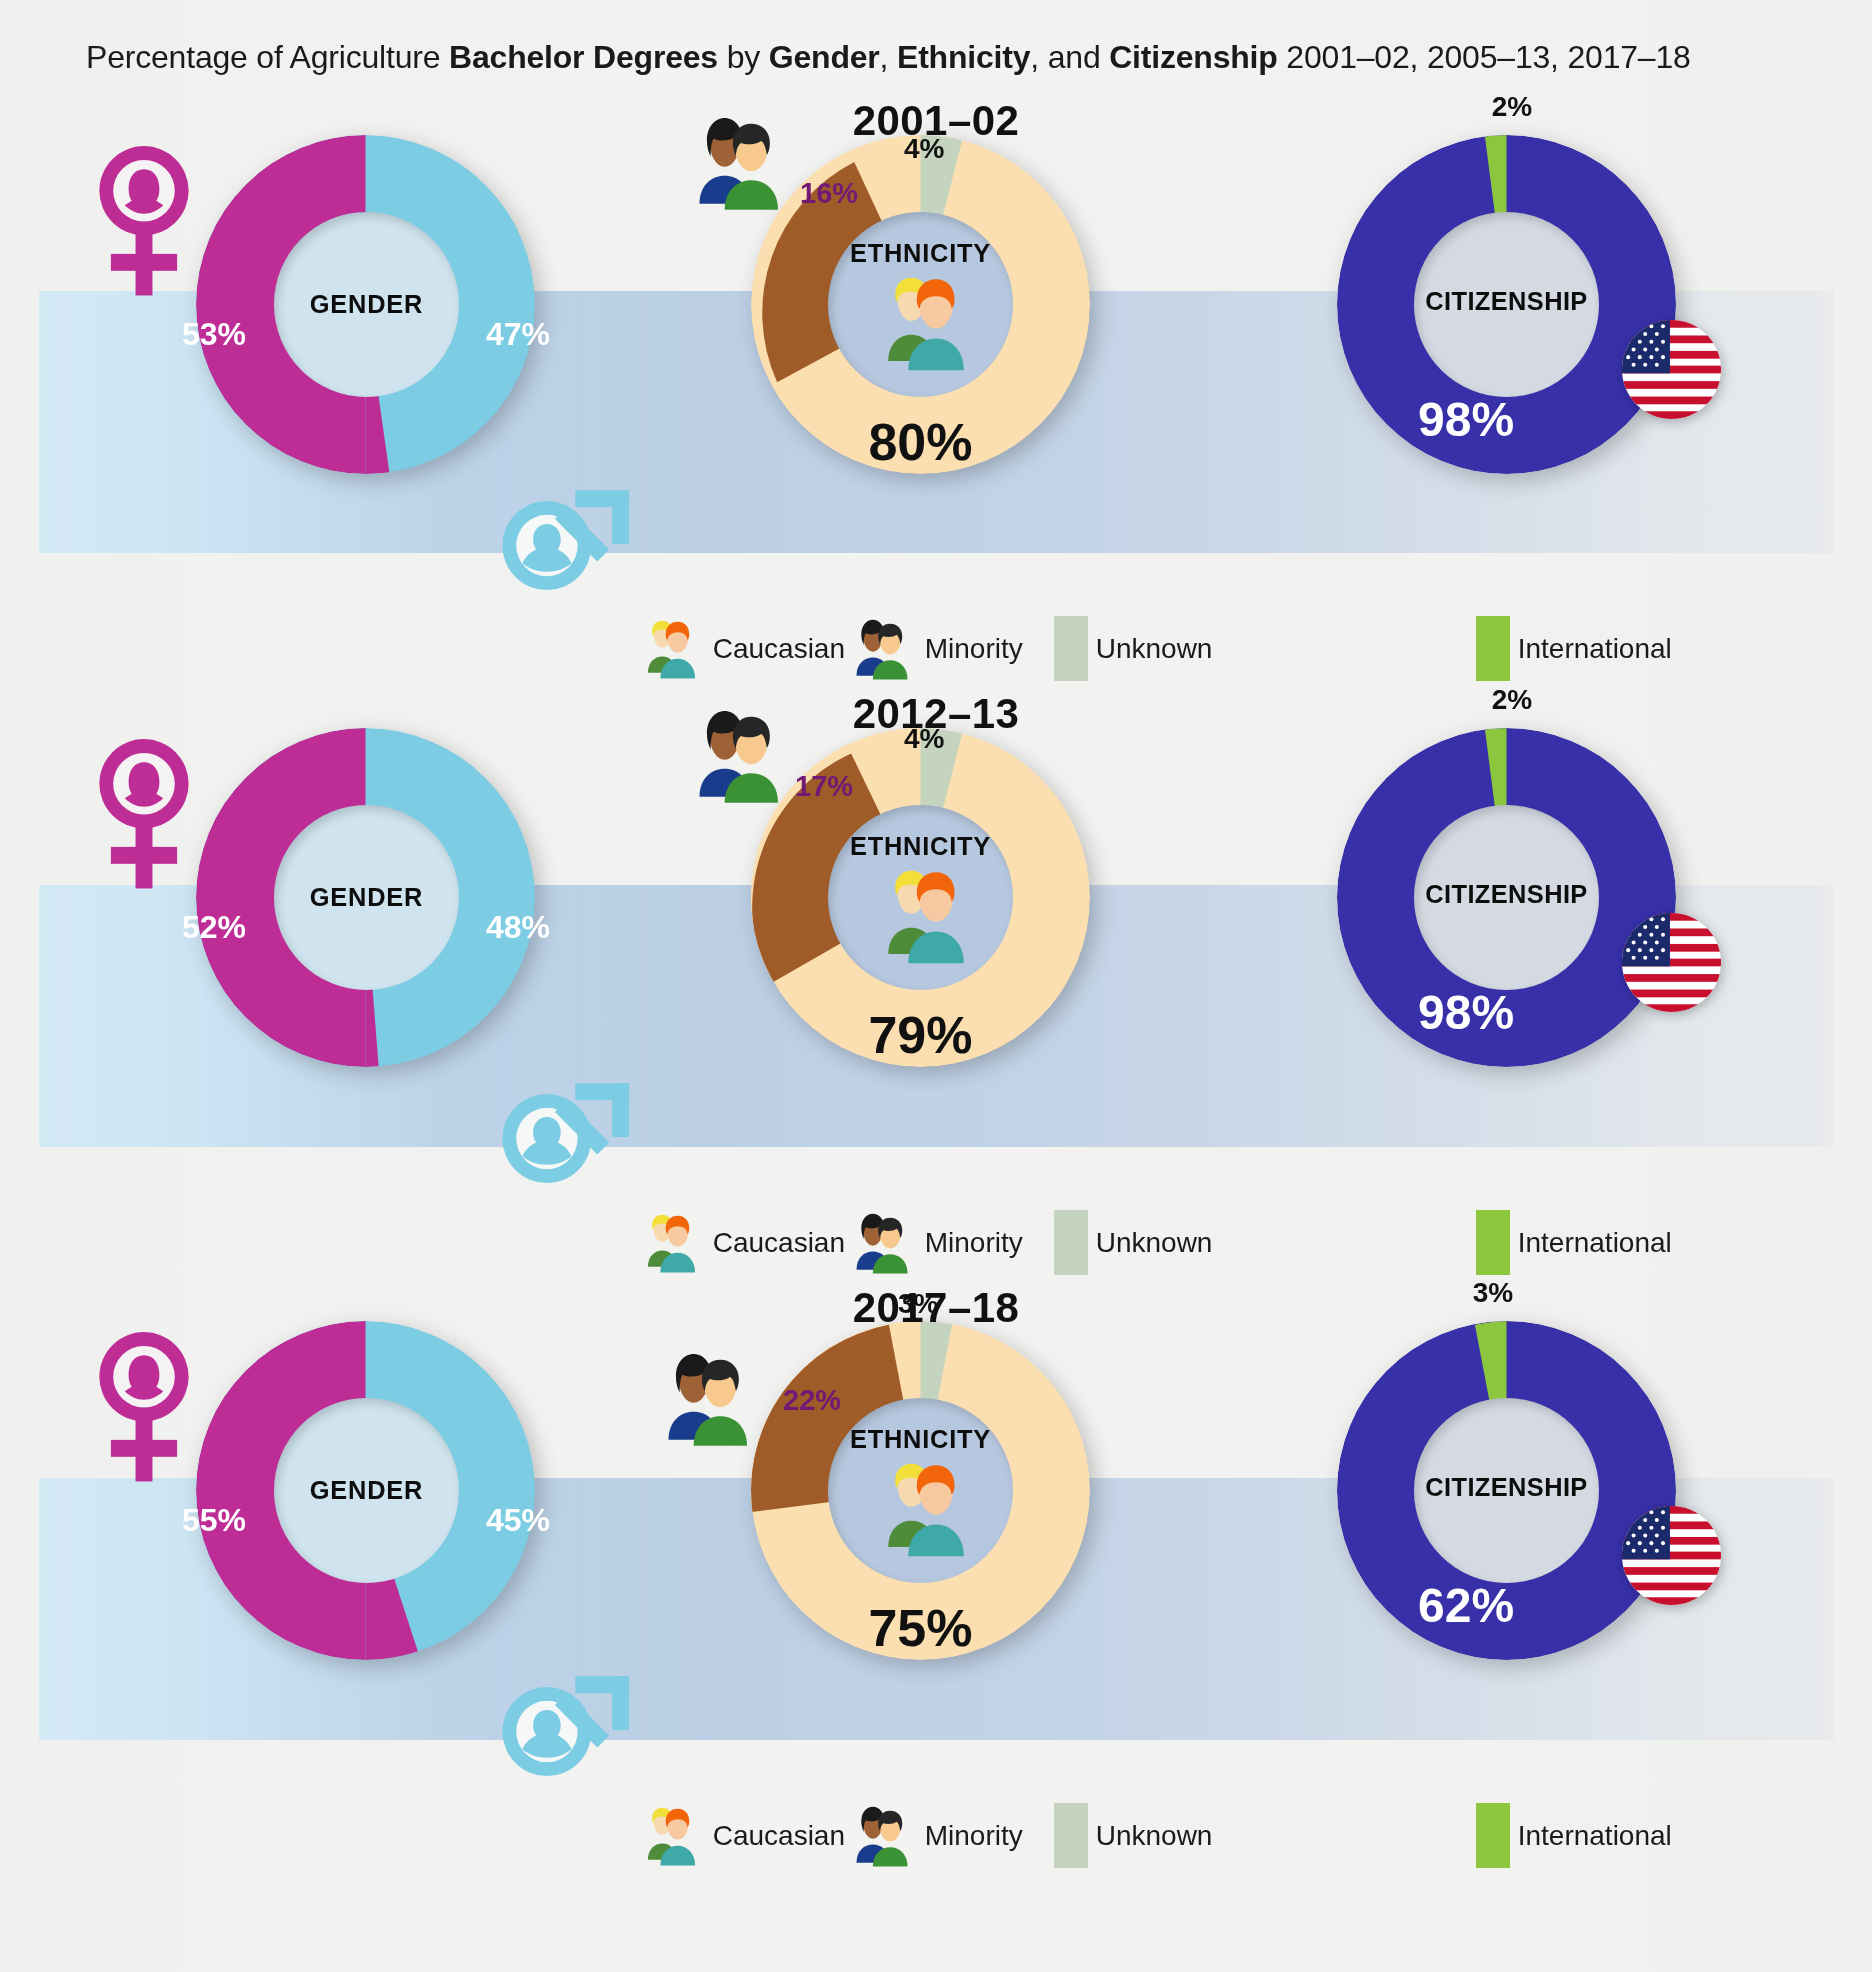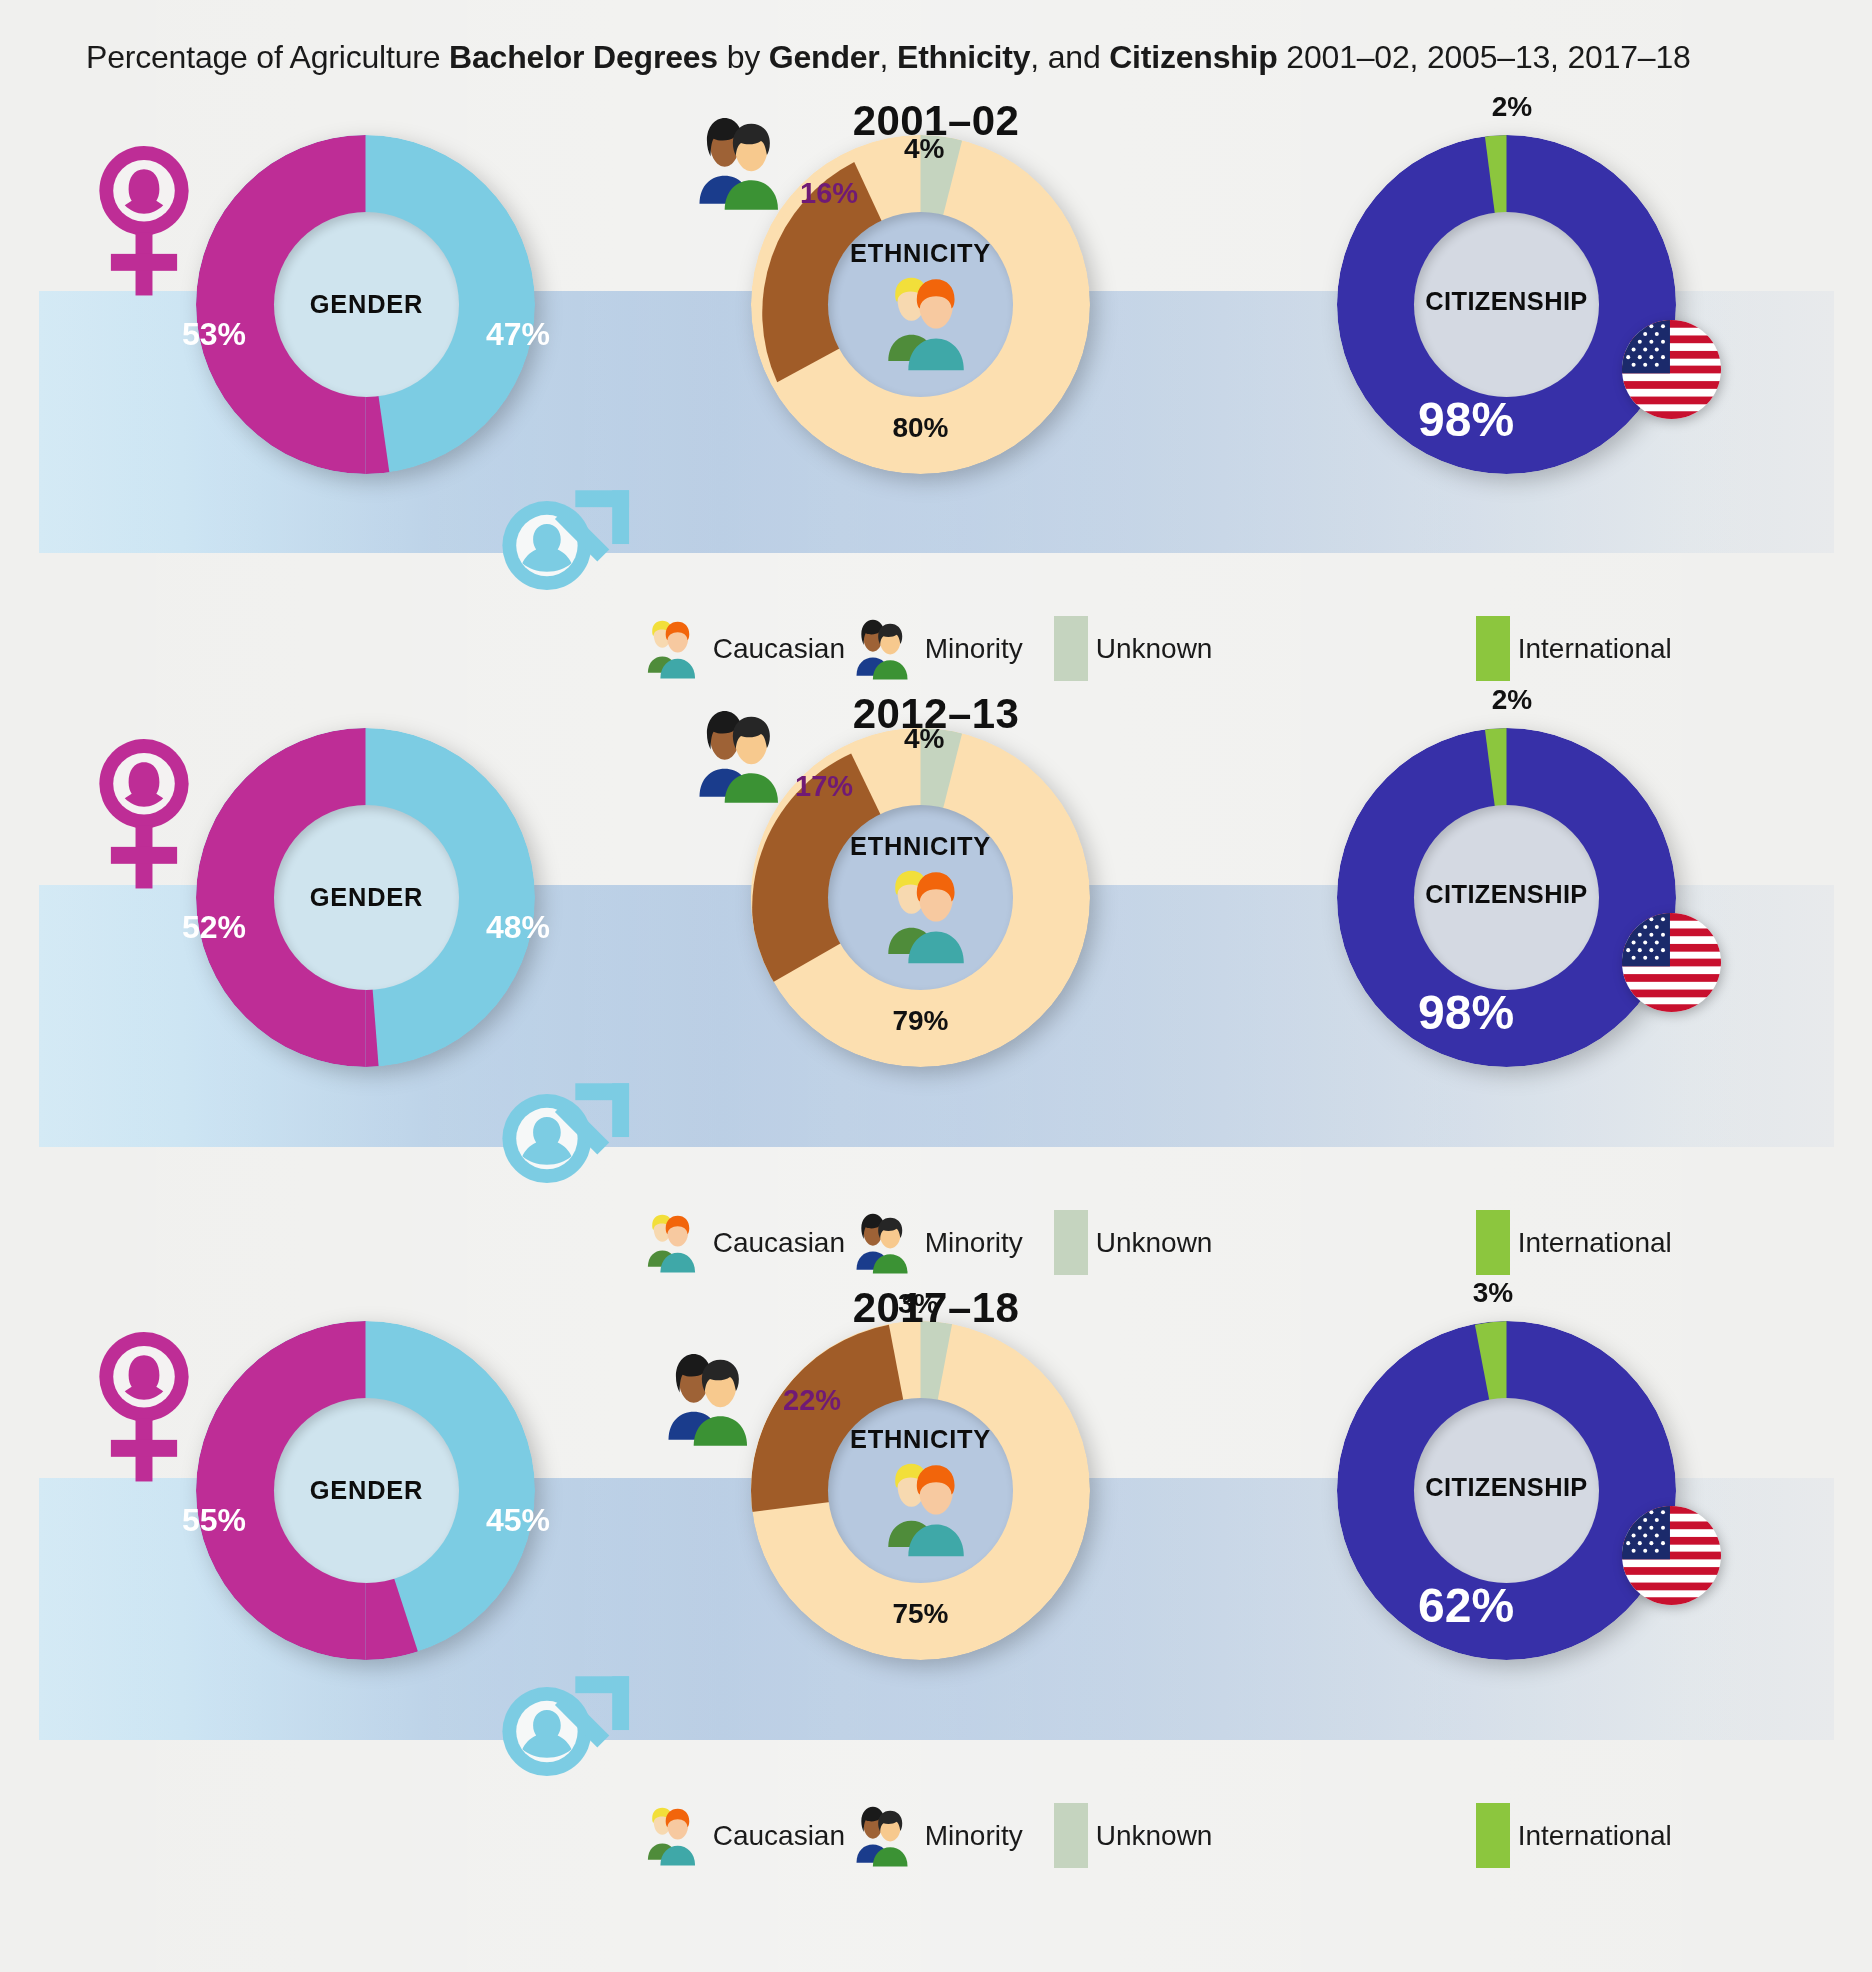--- a/index.html
+++ b/index.html
@@ -94,21 +94,21 @@
 
   
   .eth-donut { left: 751px; top: 50px; width: 339px; height: 339px; }
   .eth-hole  { left: 828px; top: 127px; width: 185px; height: 185px; background: #B6C8DF; }
   .eth-label {
     position: absolute; left: 828px; top: 154px; width: 185px;
     text-align: center; font-size: 25.4px; font-weight: 700; color: #0D0D0D; letter-spacing: 0.8px; z-index: 6;
   }
   .eth-big {
     position: absolute; left: 851px; top: 327px; width: 139px;
-    text-align: center; font-size: 28px; font-weight: 700; color: #111; z-index: 6;
+    text-align: center; font-size: 52px; font-weight: 700; color: #111; z-index: 6;
   }
   .eth-minority-pct {
     position: absolute; font-size: 29px; font-weight: 700; color: #701a75; z-index: 6;
   }
   .eth-unknown-pct {
     position: absolute; font-size: 28px; font-weight: 700; color: #111; z-index: 6;
   }
 
   
   .cit-donut { left: 1337px; top: 50px; width: 339px; height: 339px; }

